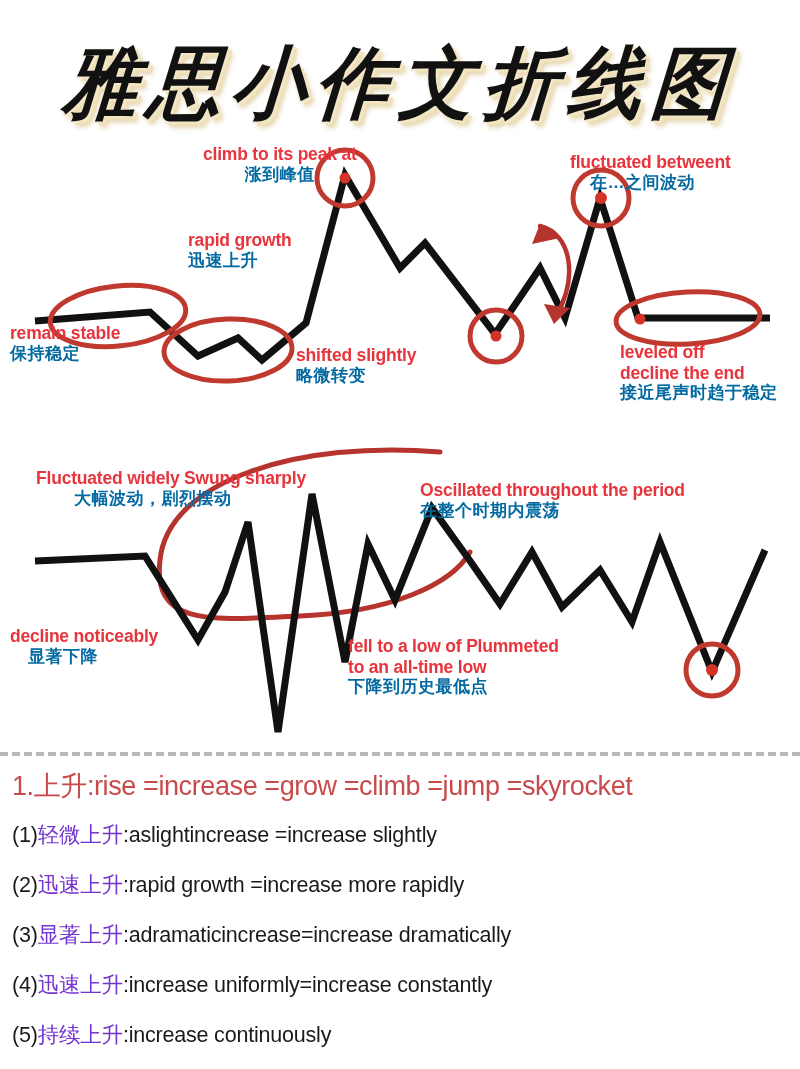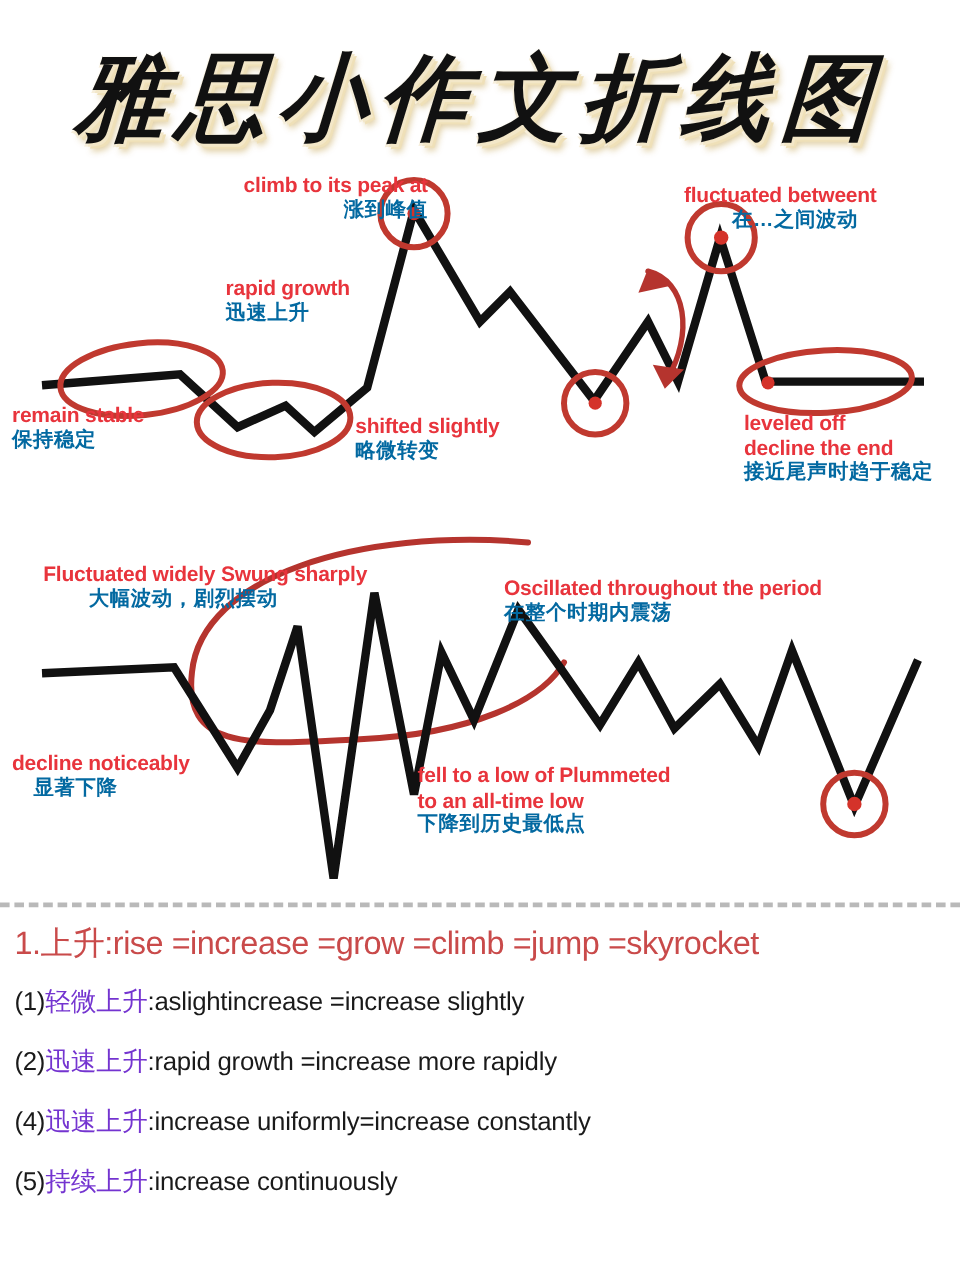--- a/index.html
+++ b/index.html
@@ -92,21 +92,21 @@
     letter-spacing: -0.2px;
   }
   .annot .cn {
     display: block;
     color: #0369a1;
     font-weight: bold;
     font-size: 17px;
     letter-spacing: 0.5px;
   }
   .annot.right  { text-align: left; }
-  .annot.center { text-align: right; }
+  .annot.center { text-align: center; }
 
   
   #divider {
     position: absolute;
     left: 0;
     top: 752px;
     width: 800px;
     height: 0;
     border-top: 4px dashed #b9b9b9;
   }
@@ -164,21 +164,21 @@
   <circle class="annot-dot" cx="601" cy="60" r="6"></circle>
 
   <ellipse class="annot-ring" cx="688" cy="180" rx="72" ry="26" transform="rotate(-3 688 180)"></ellipse>
   <circle class="annot-dot" cx="640" cy="181" r="5.5"></circle>
 
   <path class="annot-arrow" d="M 540 88 C 572 96 578 140 556 178"></path>
   <polygon class="arrowhead" points="540,86 532,106 560,100"></polygon>
   <polygon class="arrowhead" points="554,186 544,166 570,170"></polygon>
 </svg>
 
-<div class="annot" style="left:10px;  top:336px;">
+<div class="annot" style="left:10px;  top:323px;">
   <span class="en">remain stable</span>
   <span class="cn">保持稳定</span>
 </div>
 
 <div class="annot" style="left:188px; top:230px;">
   <span class="en">rapid growth</span>
   <span class="cn">迅速上升</span>
 </div>
 
 <div class="annot center" style="left:203px; top:144px;">
@@ -186,21 +186,21 @@
   <span class="cn">涨到峰值</span>
 </div>
 
 <div class="annot" style="left:296px; top:345px;">
   <span class="en">shifted slightly</span>
   <span class="cn">略微转变</span>
 </div>
 
 <div class="annot" style="left:570px; top:152px;">
   <span class="en">fluctuated betweent</span>
-  <span class="cn" style="margin-left:40px;">在…之间波动</span>
+  <span class="cn" style="margin-left:20px;">在…之间波动</span>
 </div>
 
 <div class="annot" style="left:620px; top:342px;">
   <span class="en">leveled off</span>
   <span class="en">decline the end</span>
   <span class="cn">接近尾声时趋于稳定</span>
 </div>
 
 <svg id="chart-two-svg" class="chart-svg" width="800" height="310" viewBox="0 0 800 310">
 
@@ -239,20 +239,23 @@
   <div id="vocab-heading">1.上升:rise =increase =grow =climb =jump =skyrocket</div>
 
   <div class="vocab-row">
     <span class="num">(1)</span><span class="cn">轻微上升</span><span class="en">:aslightincrease =increase slightly</span>
   </div>
 
   <div class="vocab-row">
     <span class="num">(2)</span><span class="cn">迅速上升</span><span class="en">:rapid growth =increase more rapidly</span>
   </div>
 
+  <div class="vocab-row">
+    <span class="num">(3)</span><span class="cn">显著上升</span><span class="en">:adramaticincrease=increase dramatically</span>
+  </div>
 
   <div class="vocab-row">
     <span class="num">(4)</span><span class="cn">迅速上升</span><span class="en">:increase uniformly=increase constantly</span>
   </div>
 
   <div class="vocab-row">
     <span class="num">(5)</span><span class="cn">持续上升</span><span class="en">:increase continuously</span>
   </div>
 </div>
 

